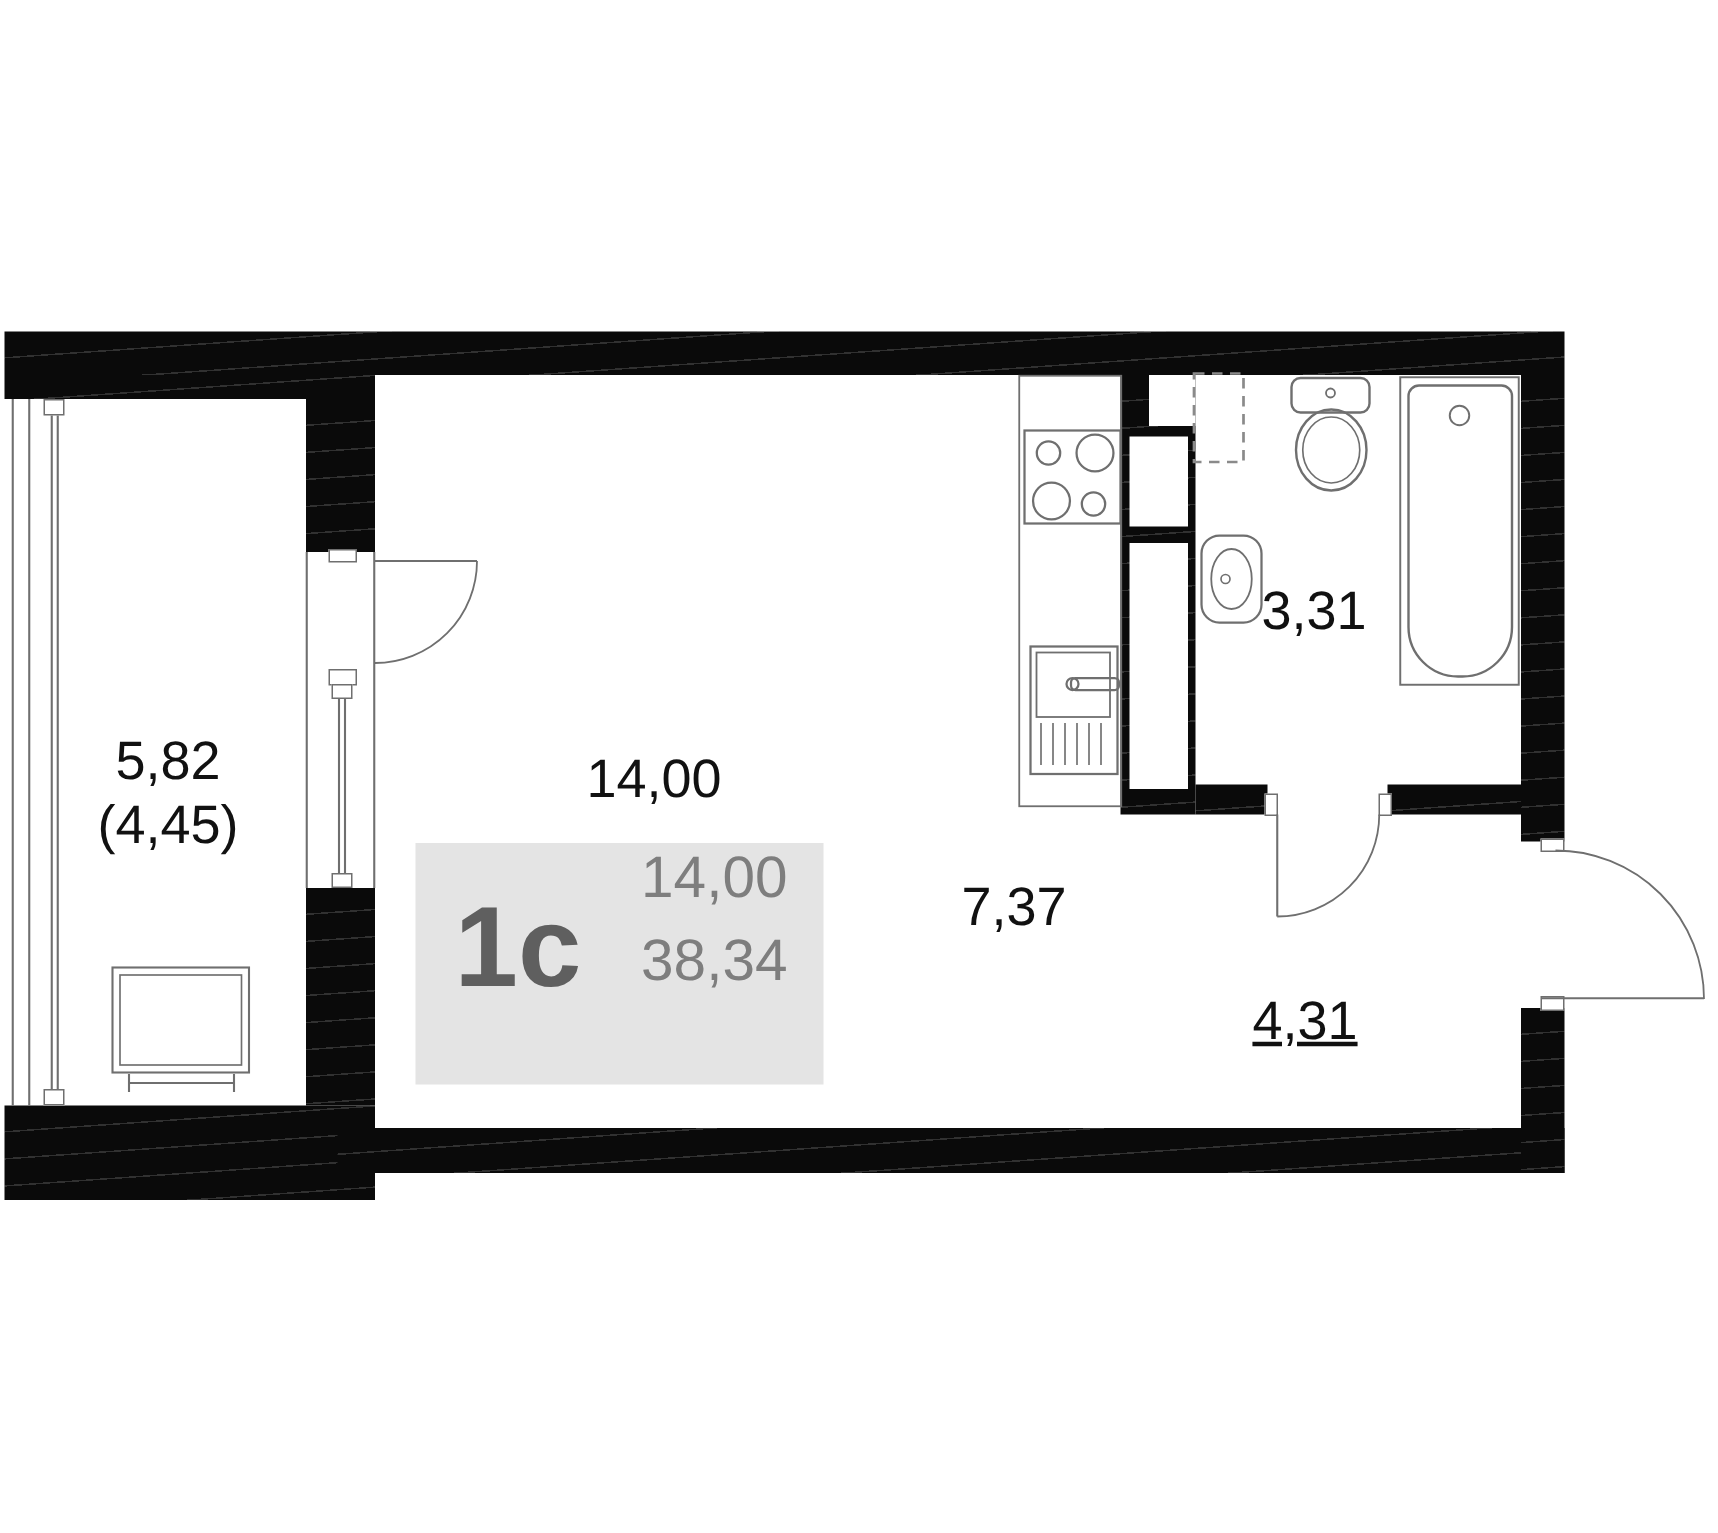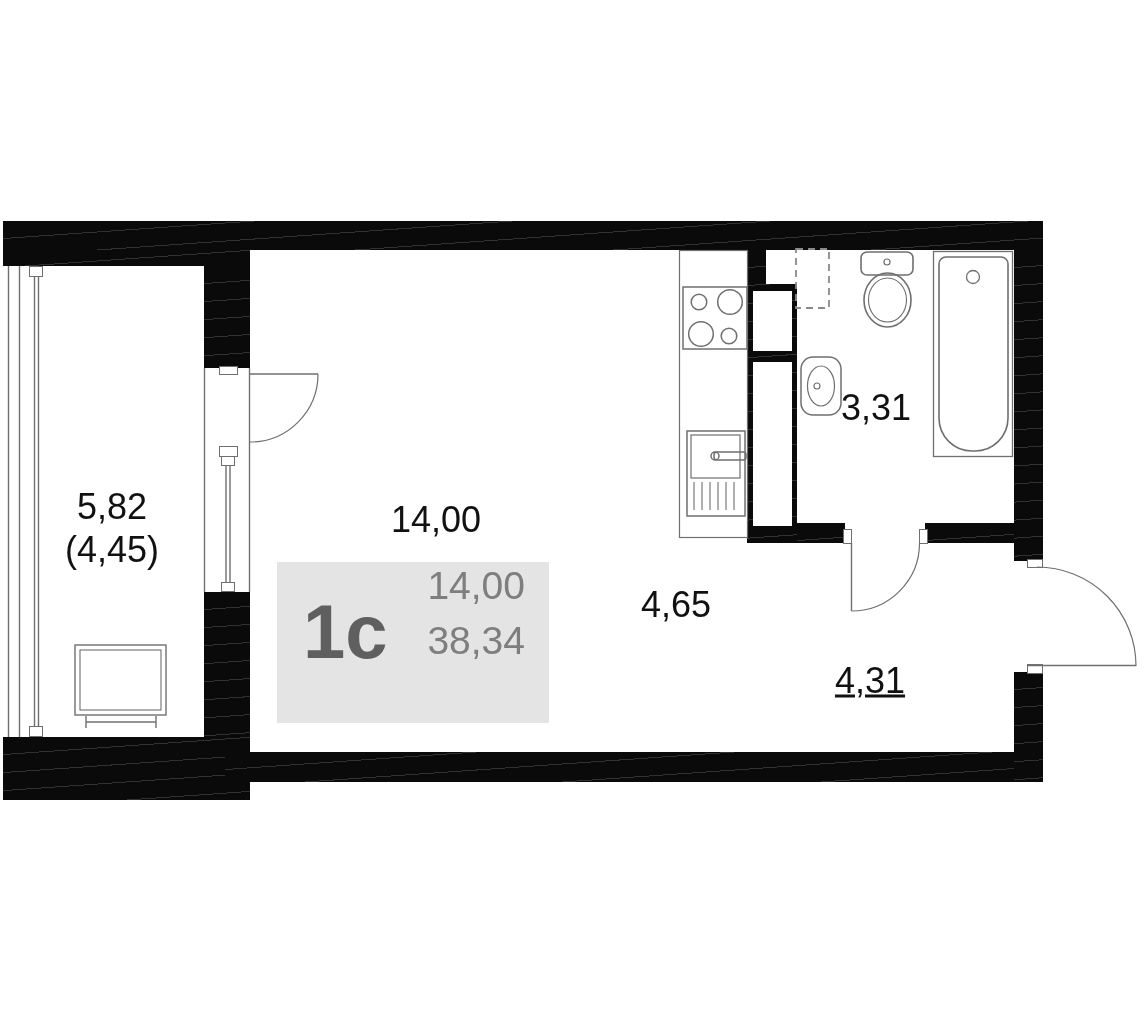--- a/index.html
+++ b/index.html
@@ -157,21 +157,21 @@
       <path d="M1028 665.5 H1136"></path>
       <path d="M1037 567 A99 99 0 0 1 1136 666" stroke-width="1.2"></path>
     </g>
   </svg>
 
   <div class="lbl" style="left:112px;top:528px;">
     <div>5,82</div>
     <div>(4,45)</div>
   </div>
   <div class="lbl" style="left:436px;top:519px;">14,00</div>
-  <div class="lbl" style="left:676px;top:604px;">4,65</div>
+  <div class="lbl" style="left:676px;top:604px;">7,37</div>
   <div class="lbl" style="left:870px;top:680px;text-decoration:underline;">4,31</div>
   <div class="lbl" style="left:876px;top:407px;">3,31</div>
 
   <div class="card">
     <div class="unit">1с</div>
     <div class="nums">
       <div>14,00</div>
       <div>38,34</div>
     </div>
   </div>

